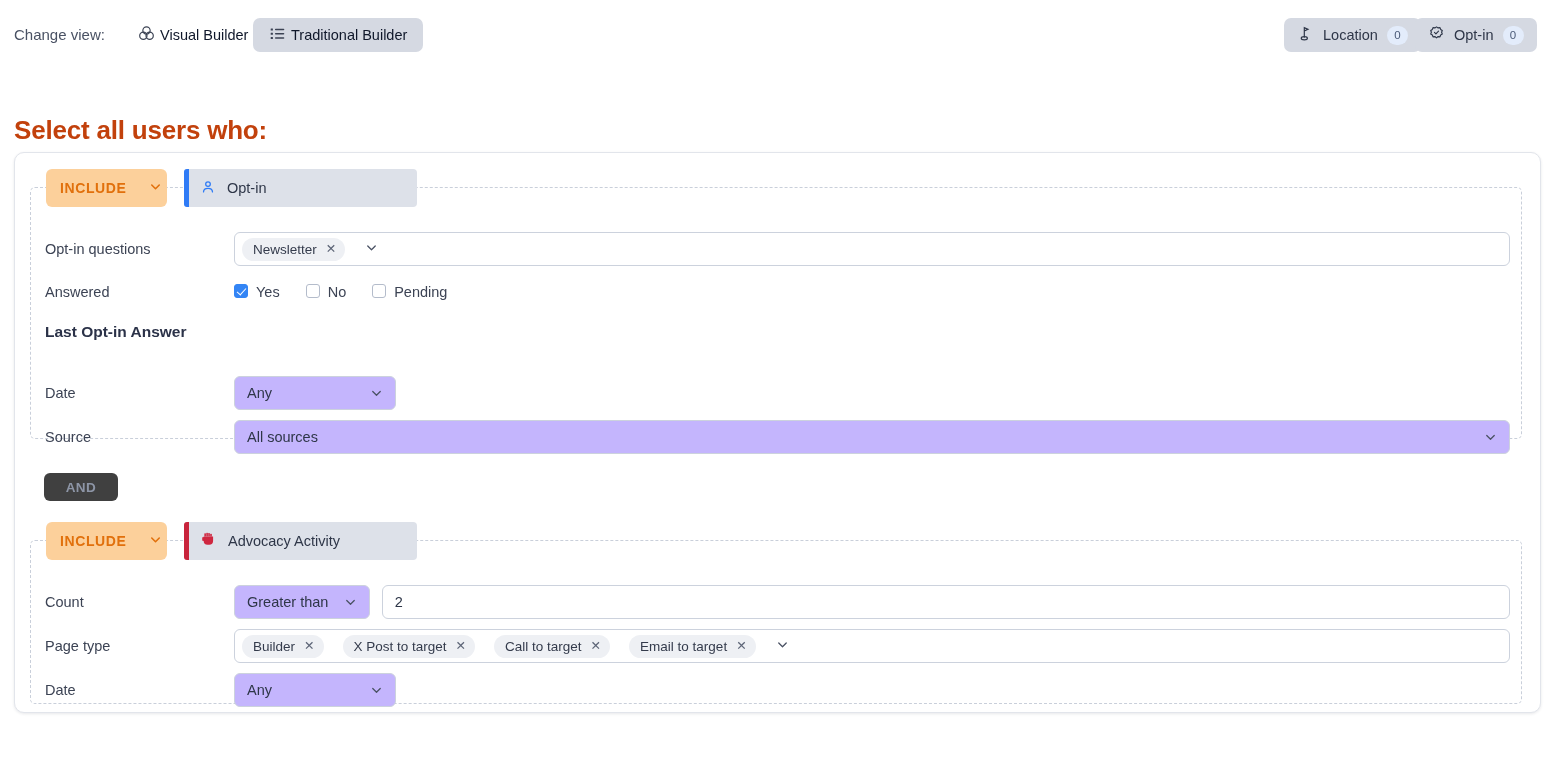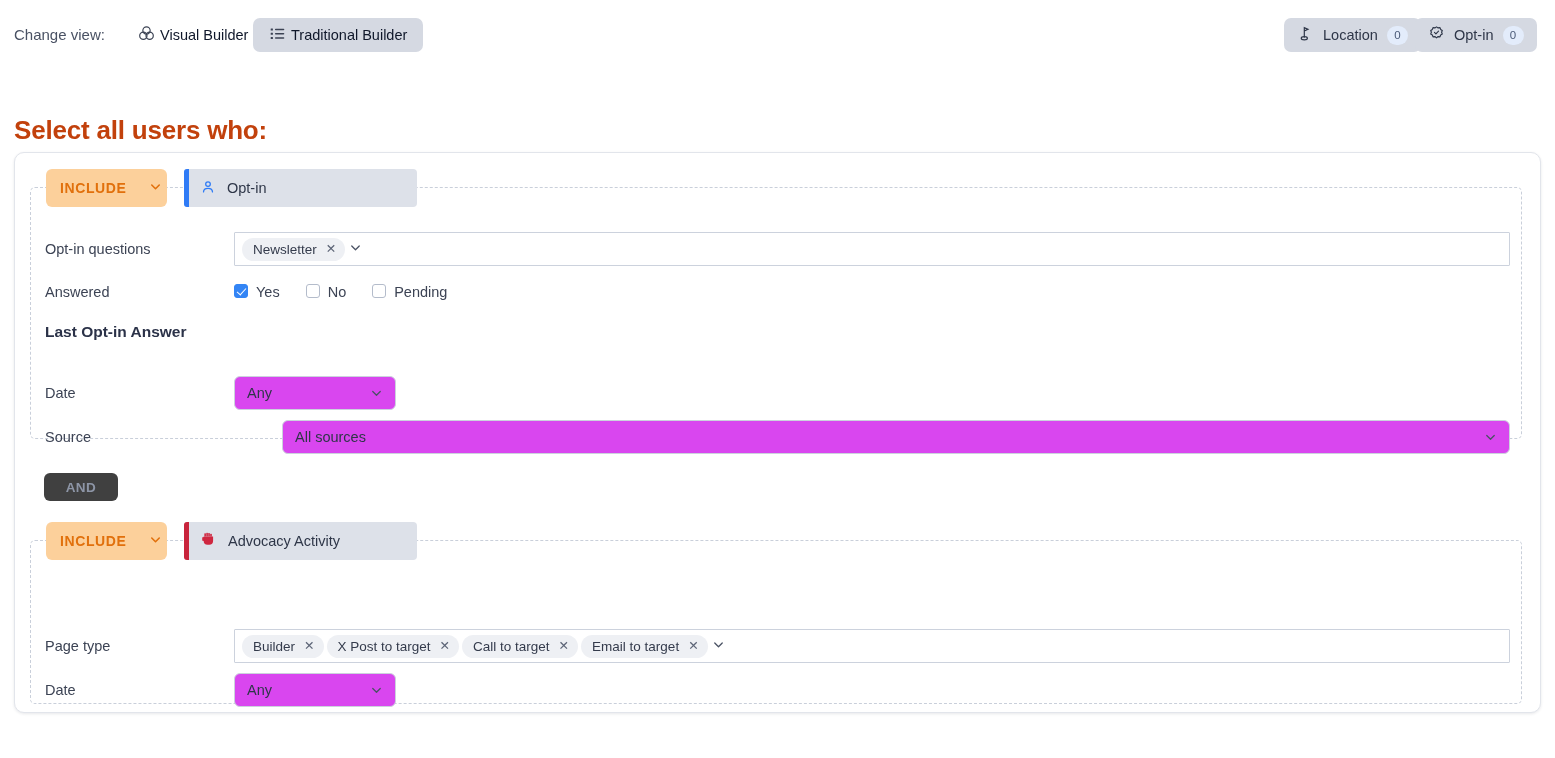--- a/index.html
+++ b/index.html
@@ -103,34 +103,34 @@
   }
   .subhead {
     position: absolute; left: 14px;
     font-size: 15.5px; font-weight: bold; color: #2b3248;
   }
 
   
   .select {
     position: relative; display: flex; align-items: center;
     height: 34px; padding: 0 32px 0 12px;
-    background: #d946ef; border: 1px solid #ccd2dd; border-radius: 6px;
+    background: #c4b5fd; border: 1px solid #ccd2dd; border-radius: 6px;
     font-size: 14.5px; color: #2e3648; cursor: pointer; user-select: none;
     white-space: nowrap;
   }
   .select.w-narrow { width: 162px; }
   .select.w-full   { width: 1277px; }
   .select .chev {
     position: absolute; right: 11px; top: 50%; transform: translateY(-50%);
     display: block; line-height: 0;
   }
   .tokenfield {
-    position: relative; display: flex; align-items: center; gap: 3px;
+    position: relative; display: flex; align-items: center; gap: 19px;
     height: 34px; width: 1277px; padding: 0 32px 0 7px;
-    background: #fff; border: 1px solid #ccd2dd; border-radius: 1px;
+    background: #fff; border: 1px solid #ccd2dd; border-radius: 6px;
     cursor: text; overflow: hidden;
   }
   .token {
     display: inline-flex; align-items: center; gap: 9px;
     height: 23px; padding: 0 9px 0 11px; border-radius: 12px;
     background: #eef0f4; font-size: 13.5px; color: #343b4c; white-space: nowrap;
   }
   .token-x { font-size: 12.5px; color: #5d6577; cursor: pointer; line-height: 1; }
   .numinput {
     width: 1133px; height: 34px; padding: 0 12px;
@@ -286,21 +286,21 @@
       <div class="select w-narrow">
         <span>Any</span>
         <span class="chev">
           <svg width="15" height="15" viewBox="0 0 20 20" fill="none" stroke="#4a5264" stroke-width="1.7" stroke-linecap="round" stroke-linejoin="round">
               <path d="M5 8l5 5 5-5"></path>
             </svg>
         </span>
       </div>
     </div>
 
-    <div class="row" style="top: 232px; gap: 48px;">
+    <div class="row" style="top: 232px;">
       <span class="row-label">Source</span>
       <div class="select w-full">
         <span>All sources</span>
         <span class="chev">
           <svg width="15" height="15" viewBox="0 0 20 20" fill="none" stroke="#4a5264" stroke-width="1.7" stroke-linecap="round" stroke-linejoin="round">
               <path d="M5 8l5 5 5-5"></path>
             </svg>
         </span>
       </div>
     </div>
@@ -328,20 +328,32 @@
             <rect x="9.7" y="2.3" width="1.9" height="4.3" rx="0.7"></rect>
             <rect x="12" y="3.1" width="1.9" height="3.6" rx="0.7"></rect>
             <path d="M4.3 6.4h11.1v5.1a4.6 4.6 0 0 1-4.6 4.6H8.9a4.6 4.6 0 0 1-4.6-4.6z"></path>
             <rect x="2.6" y="7.2" width="2.3" height="4.6" rx="1.1"></rect>
           </svg>
         </span>
         <span>Advocacy Activity</span>
       </div>
     </div>
 
+    <div class="row" style="top: 44px;">
+      <span class="row-label">Count</span>
+      <div class="select" style="width:136px; margin-right:12px;">
+        <span>Greater than</span>
+        <span class="chev">
+          <svg width="15" height="15" viewBox="0 0 20 20" fill="none" stroke="#4a5264" stroke-width="1.7" stroke-linecap="round" stroke-linejoin="round">
+              <path d="M5 8l5 5 5-5"></path>
+            </svg>
+        </span>
+      </div>
+      <input class="numinput" type="text" value="2" style="">
+    </div>
 
     <div class="row" style="top: 88px;">
       <span class="row-label">Page type</span>
       <div class="tokenfield">
         <span class="token">
           <span>Builder</span>
           <span class="token-x">✕</span>
         </span>
         <span class="token">
           <span>X Post to target</span>

